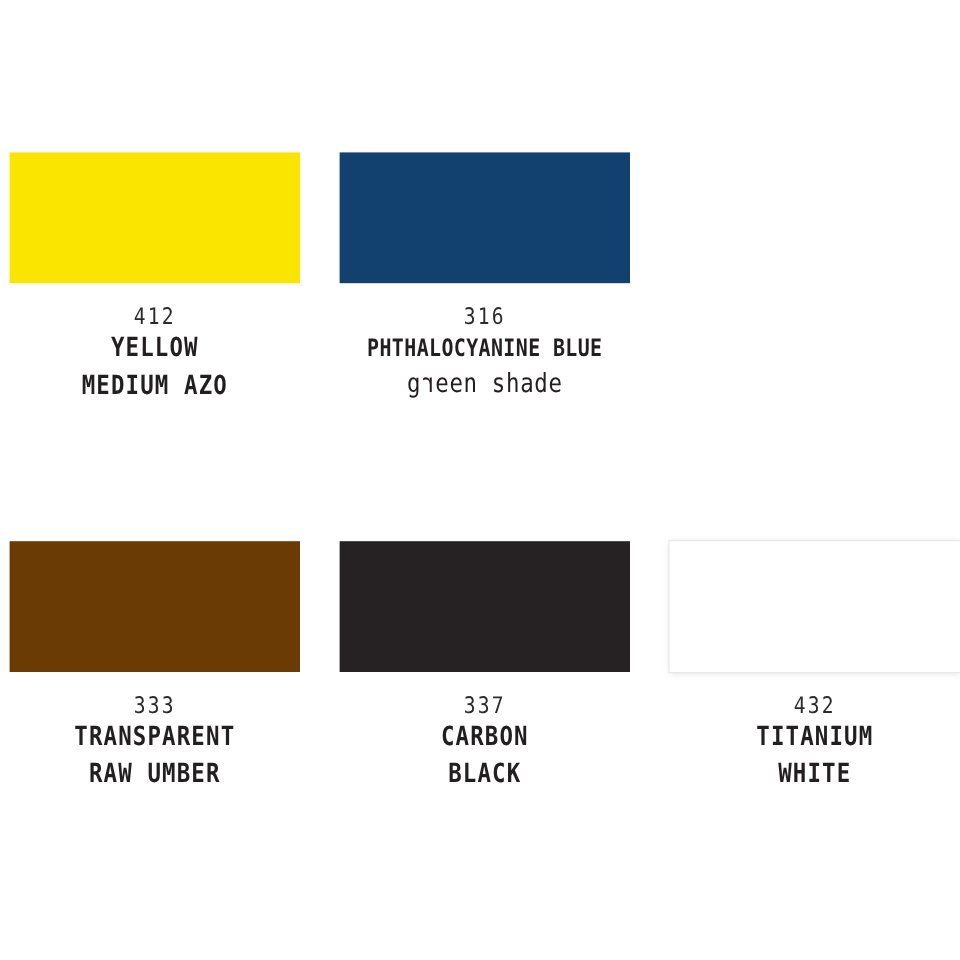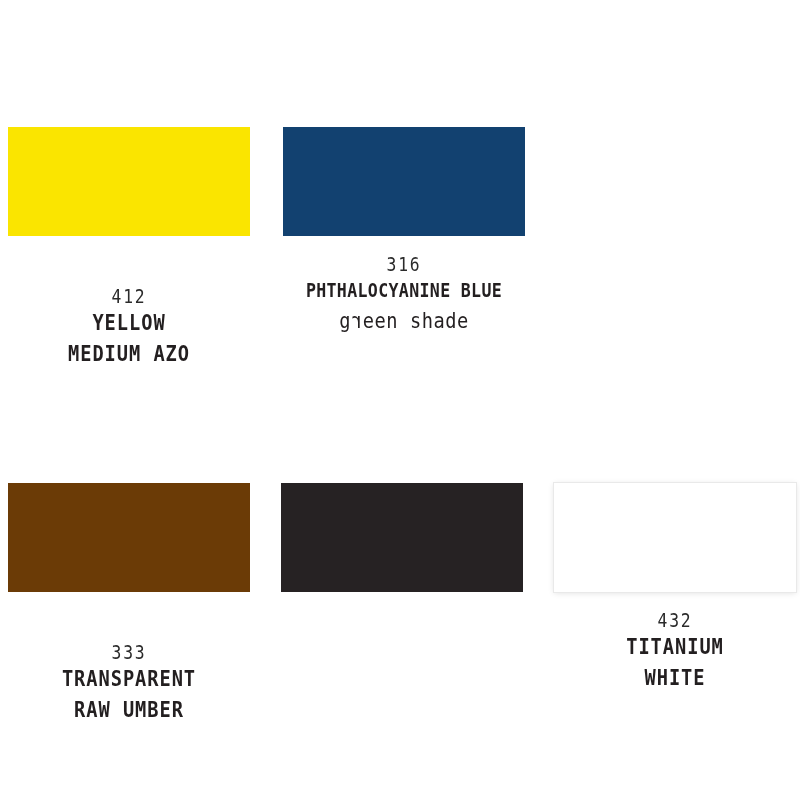--- a/index.html
+++ b/index.html
@@ -35,21 +35,21 @@
   .row-top { margin-top: 127px; }
   .row-bottom { margin-top: 114px; }
 
   .swatch-cell {
     width: 250px;
     margin-right: 25px;
     display: flex;
     flex-direction: column;
     align-items: center;
   }
-  .swatch-cell:first-child { margin-left: 4px; gap: 32px; }
+  .swatch-cell:first-child { margin-left: 4px; }
   .swatch-cell:last-child { margin-right: 0; }
 
   .swatch-chip {
     width: 242px;
     height: 109px;
     box-sizing: border-box;
   }
 
   .swatch-chip.has-edge {
     box-shadow: 0 0 0 1px #e9e9e9, 0 1px 6px rgba(0,0,0,0.13);
@@ -141,20 +141,25 @@
       <div class="swatch-chip" style="background-color: rgb(107, 59, 6);"></div>
       <div class="swatch-caption">
         <div class="swatch-code">333</div>
         <div class="swatch-name">TRANSPARENT</div>
         <div class="swatch-name line2">RAW UMBER</div>
       </div>
     </div>
 
     <div class="swatch-cell">
       <div class="swatch-chip" style="background-color: rgb(38, 34, 35);"></div>
+      <div class="swatch-caption">
+        <div class="swatch-code">337</div>
+        <div class="swatch-name">CARBON</div>
+        <div class="swatch-name line2">BLACK</div>
+      </div>
     </div>
 
     <div class="swatch-cell">
       <div class="swatch-chip has-edge" style="background-color: rgb(255, 255, 255);"></div>
       <div class="swatch-caption">
         <div class="swatch-code">432</div>
         <div class="swatch-name">TITANIUM</div>
         <div class="swatch-name line2">WHITE</div>
       </div>
     </div>

